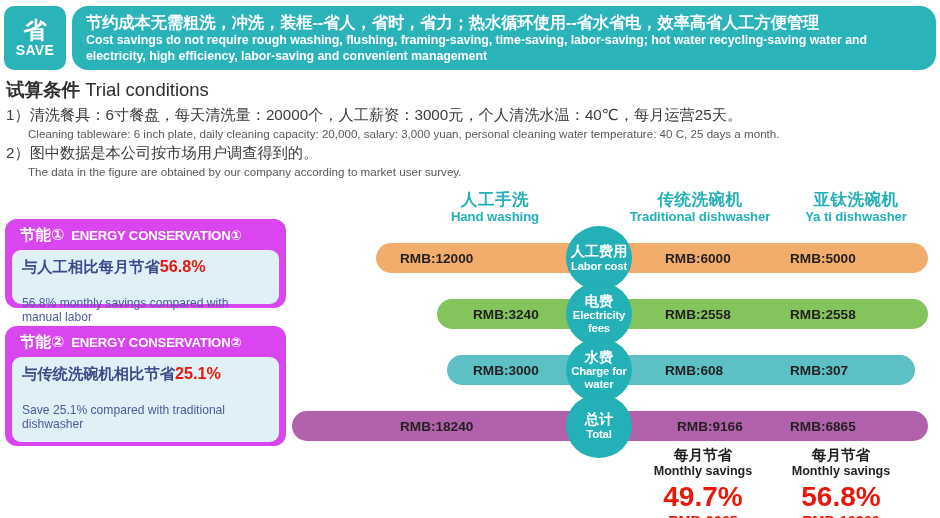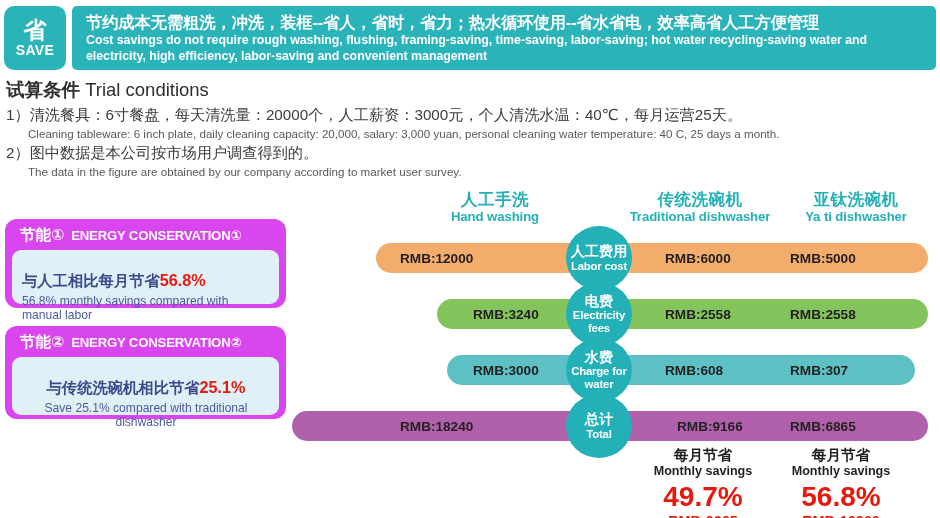--- a/index.html
+++ b/index.html
@@ -18,21 +18,21 @@
     display: flex; align-items: stretch; gap: 6px;
   }
   .save-badge {
     width: 62px; background: #2bb3ba; border-radius: 10px;
     display: flex; flex-direction: column; align-items: center;
     justify-content: center; color: #ffffff;
   }
   .save-badge .cn { font-size: 23px; font-weight: bold; line-height: 1.05; letter-spacing: 0px; }
   .save-badge .en { font-size: 14px; font-weight: bold; line-height: 1.15; letter-spacing: 0.3px; }
   .banner-body {
-    flex: 1; background: #2bb3ba; border-radius: 5px;
+    flex: 1; background: #2bb3ba; border-radius: 16px;
     padding: 5px 28px 4px 14px; color: #ffffff;
   }
   .banner-cn {
     font-size: 16.3px; font-weight: bold; line-height: 1.35;
     letter-spacing: -0.1px; white-space: nowrap;
   }
   .banner-en {
     font-size: 12.4px; font-weight: bold; line-height: 1.28;
     margin-top: 0; letter-spacing: -0.05px;
   }
@@ -45,34 +45,34 @@
   .cond-cn { font-size: 15.2px; line-height: 1.42; color: #3b3b3b; white-space: nowrap; }
   .cond-en { font-size: 11.6px; line-height: 1.35; color: #585858; padding-left: 22px; white-space: nowrap; }
 
   
   .card {
     position: absolute; left: 5px; width: 281px;
     background: #d946ef; border-radius: 12px;
     padding: 6px 7px 7px 7px;
   }
   .card-1 { top: 219px; height: 89px; }
-  .card-2 { top: 326px; height: 93px; text-align: center; }
+  .card-2 { top: 326px; height: 120px; }
   .card-head {
     color: #ffffff; padding: 0 0 4px 8px;
     display: flex; align-items: baseline; gap: 7px;
   }
   .card-head .h-cn { font-size: 15.5px; font-weight: bold; letter-spacing: 0px; }
   .card-head .h-en { font-size: 13.2px; font-weight: bold; letter-spacing: -0.2px; }
   .card-body {
     background: #dff0f7; border-radius: 9px;
-    height: calc(100% - 22px); padding: 20px 9px 5px 10px;
+    height: calc(100% - 22px); padding: 6px 9px 5px 10px;
   }
   .card-line1 { font-size: 15.3px; font-weight: bold; color: #3a4a8c; line-height: 1.28; white-space: nowrap; }
   .card-line1 .hl { color: #e8180c; font-size: 16.2px; }
-  .card-line2 { font-size: 12.1px; color: #4a5a9e; line-height: 1.2; margin-top: 3px; }
+  .card-line2 { font-size: 12.1px; color: #4a5a9e; line-height: 1.2; margin-top: 19px; }
 
   
   .col-head { position: absolute; text-align: center; color: #23b0b7; }
   .col-head .ch { font-size: 16.5px; font-weight: bold; line-height: 1.18; letter-spacing: 0.5px; }
   .col-head .en { font-size: 13.2px; font-weight: bold; line-height: 1.2; letter-spacing: -0.1px; }
   .ch-hand { left: 400px; top: 190px; width: 190px; }
   .ch-trad { left: 600px; top: 190px; width: 200px; }
   .ch-yati { left: 772px; top: 190px; width: 168px; }
 
   

